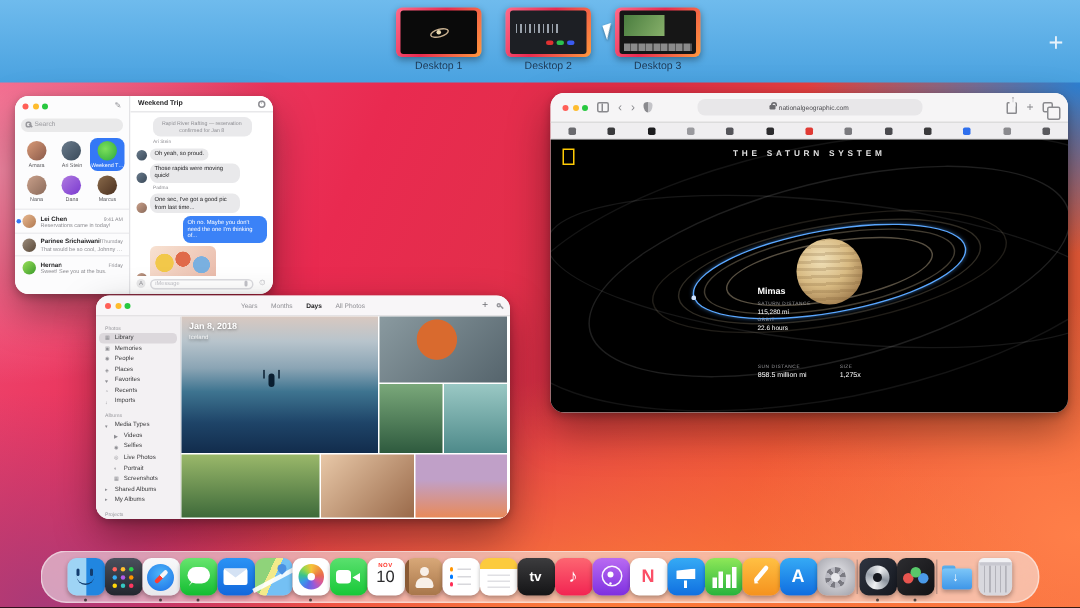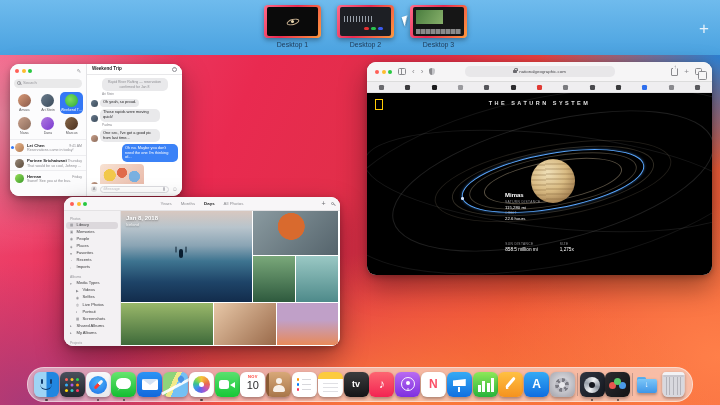--- a/index.html
+++ b/index.html
@@ -144,21 +144,21 @@
 .planet::after{content:"";position:absolute;inset:0;border-radius:50%;background:repeating-linear-gradient(178deg,rgba(120,90,50,.22) 0 2px,transparent 2px 5px);}
 .moondot{position:absolute;left:-92px;top:16px;width:2.5px;height:2.5px;border-radius:50%;background:#cfe2ff;z-index:3;}
 .mimas{position:absolute;left:138px;top:99px;z-index:4;}
 .mname{font-size:6px;font-weight:bold;color:#fff;}
 .mlab{font-size:3.2px;color:#9a9a9e;letter-spacing:.4px;margin-top:1.6px;}
 .mval{font-size:4.3px;color:#fff;margin-top:.4px;}
 .sstats{position:absolute;left:0;right:0;top:150px;display:flex;justify-content:center;gap:22px;z-index:4;}
 .stat .mlab{margin-top:0;}
 .stat .mval{font-size:4.7px;}
 
-.dock{position:absolute;left:27px;bottom:3px;width:666px;height:35px;background:rgba(246,246,248,.55);border:1px solid rgba(255,255,255,.45);border-radius:17px;backdrop-filter:blur(8px);display:flex;align-items:center;justify-content:space-between;padding:0 6px;z-index:20;}
+.dock{position:absolute;left:27px;bottom:3px;width:666px;height:35px;background:rgba(246,246,248,.55);border:1px solid rgba(255,255,255,.45);border-radius:17px;backdrop-filter:blur(8px);display:flex;align-items:center;justify-content:center;padding:0 6px;z-index:20;}
 .di{width:25px;height:25px;border-radius:6px;position:relative;flex:none;box-shadow:0 1.5px 3px rgba(0,0,0,.28);}
 .dsep{width:1px;height:23px;background:rgba(60,60,67,.28);flex:none;margin:0 1px;}
 .rdot{position:absolute;left:50%;bottom:-4px;width:2.5px;height:2.5px;margin-left:-1.2px;border-radius:50%;background:rgba(30,30,30,.75);}
 .ic-finder{background:linear-gradient(90deg,#9ed4f5 0 48%,#2186e0 52% 100%);}
 .ic-finder::before{content:"";position:absolute;left:6.5px;top:6.5px;width:2px;height:5.5px;background:#123c6e;border-radius:1px;box-shadow:9px 0 0 #123c6e;}
 .ic-finder::after{content:"";position:absolute;left:6px;top:12px;width:12px;height:5px;border-bottom:1.6px solid #123c6e;border-radius:0 0 10px 10px;}
 .ic-launchpad{background:linear-gradient(180deg,#4a505c,#23262e);}
 .ic-launchpad::before{content:"";position:absolute;left:5.5px;top:5.5px;width:3px;height:3px;border-radius:50%;background:#ff625d;box-shadow:5.5px 0 0 #ffc02e,11px 0 0 #2bd14e,0 5.5px 0 #35aef5,5.5px 5.5px 0 #b05ae8,11px 5.5px 0 #ff9500,0 11px 0 #ffd60a,5.5px 11px 0 #35c7c2,11px 11px 0 #ff375f;}
 .ic-safari{background:linear-gradient(180deg,#f8f8fa,#e8e8ec);}
 .ic-safari::before{content:"";position:absolute;left:3.5px;top:3.5px;width:18px;height:18px;border-radius:50%;background:radial-gradient(circle at 50% 35%,#4db5f8,#1a6fe8);}

